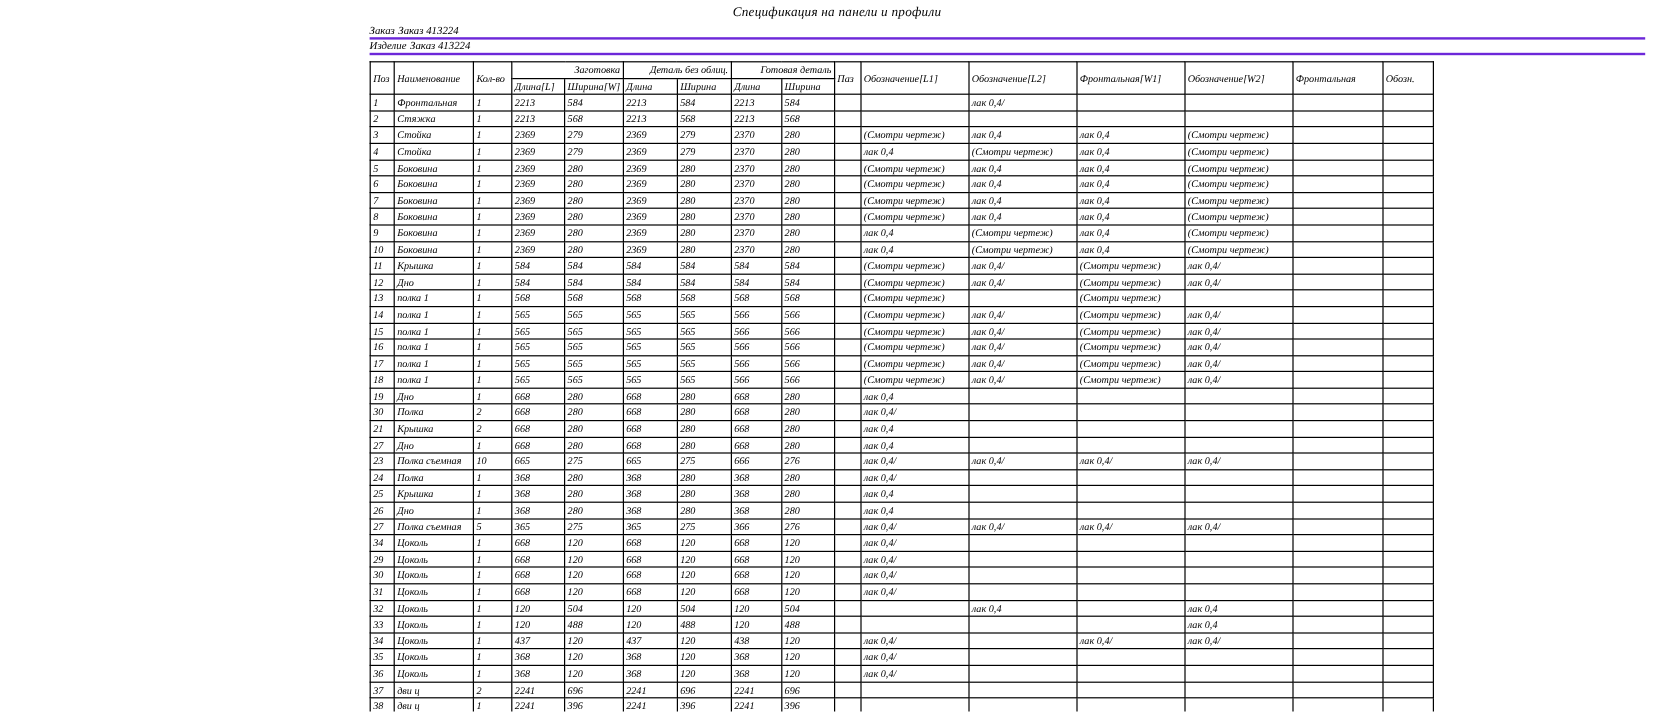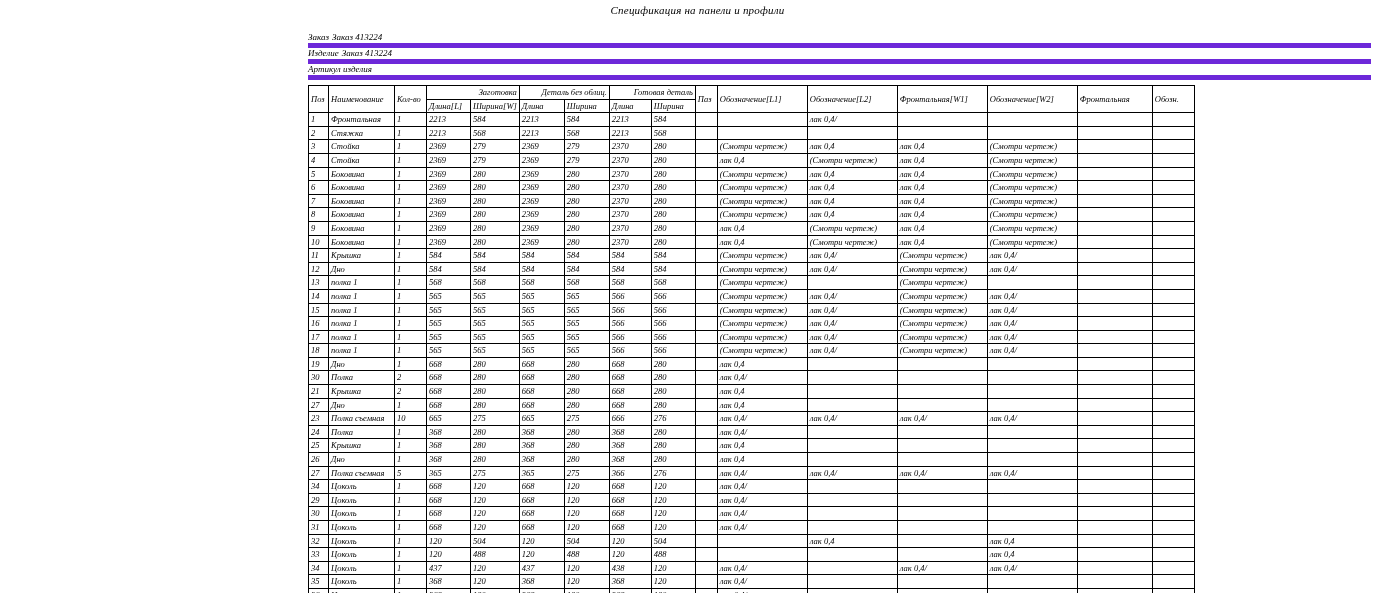--- a/index.html
+++ b/index.html
@@ -20,34 +20,34 @@
     height: 593px;
     box-sizing: border-box;
     padding: 0;
   }
   .doc-title {
     text-align: center;
     font-style: italic;
     font-size: 11px;
     font-family: "Liberation Serif", serif;
     margin-top: 4px;
-    margin-bottom: 16px;
+    margin-bottom: 4px;
     letter-spacing: 0.2px;
   }
   .header-lines {
     margin-left: 308px;
     margin-right: 24px;
     font-size: 9px;
     font-style: italic;
     font-family: "Liberation Serif", serif;
   }
   .hline {
     display: flex;
     align-items: flex-end;
-    border-bottom: 5px solid #6d28d9;
+    border-bottom: 2px solid #6d28d9;
     height: 11px;
     line-height: 11px;
     white-space: nowrap;
   }
   .hline .lbl {
     padding-right: 3px;
   }
   .hline .val {
     flex: 1;
   }
@@ -110,24 +110,20 @@
   <div class="doc-title">Спецификация на панели и профили</div>
 
   <div class="header-lines">
     <div class="hline">
       <span class="lbl">Заказ</span>
       <span class="val">Заказ 413224</span>
     </div>
     <div class="hline">
       <span class="lbl">Изделие</span>
       <span class="val">Заказ 413224</span>
-    </div>
-    <div class="hline">
-      <span class="lbl">Артикул изделия</span>
-      <span class="val"></span>
     </div>
   </div>
 
   <table class="spec">
     <colgroup>
       <col class="c-pos">
         <col class="c-name">
         <col class="c-qty">
       <col class="c-z1">
         <col class="c-z2">

